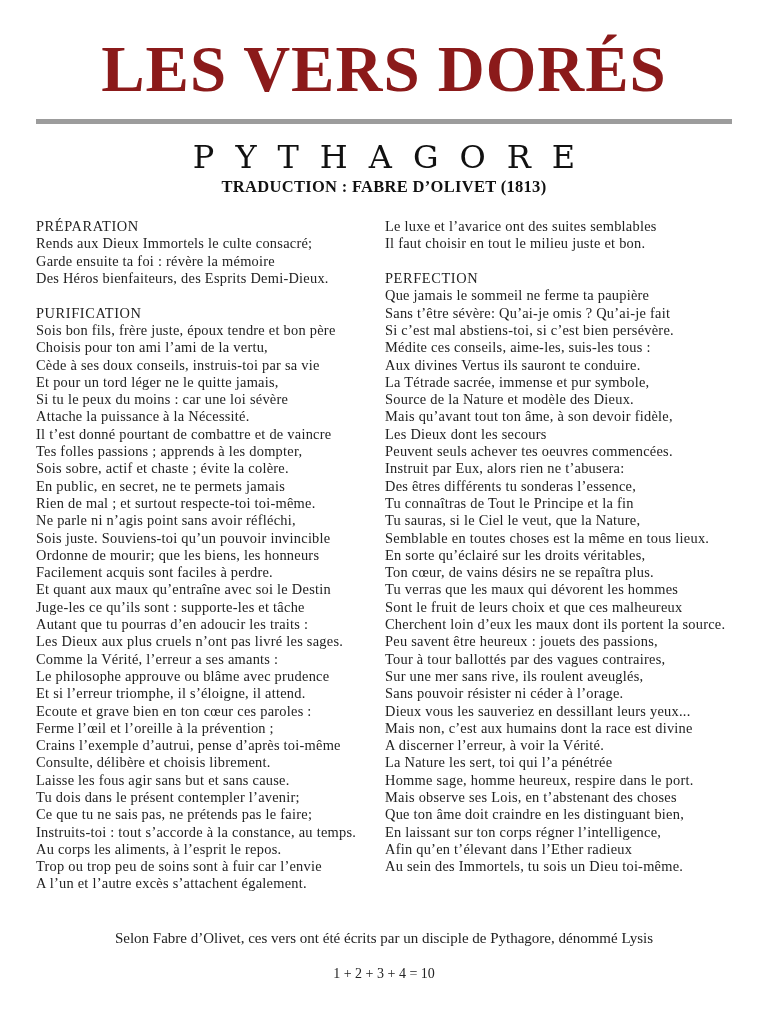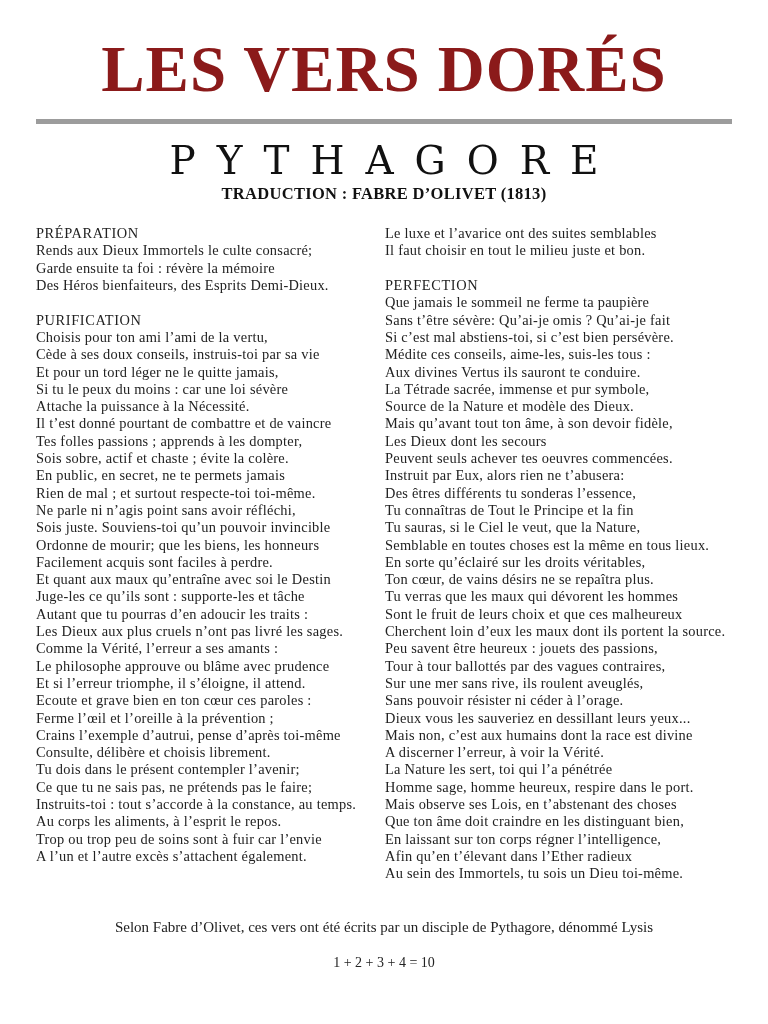--- a/index.html
+++ b/index.html
@@ -29,21 +29,21 @@
   }
   .rule {
     height: 5px;
     background: #9c9c9c;
     margin: 15px 0 14px 0;
   }
   .doc-author {
     text-align: center;
     font-family: "DejaVu Serif", "Liberation Serif", serif;
     font-weight: normal;
-    font-size: 39px;
+    font-size: 32px;
     letter-spacing: 21px;
     text-indent: 21px; 
     color: #111111;
     margin-top: 4px;
   }
   .doc-translation {
     text-align: center;
     font-weight: bold;
     font-size: 16.5px;
     letter-spacing: 0.3px;
@@ -105,20 +105,21 @@
         <div class="row line">Rends aux Dieux Immortels le culte consacré;</div>
 
         <div class="row line">Garde ensuite ta foi : révère la mémoire</div>
 
         <div class="row line">Des Héros bienfaiteurs, des Esprits Demi-Dieux.</div>
 
         <div class="row blank"></div>
 
         <div class="row heading">PURIFICATION</div>
 
+        <div class="row line">Sois bon fils, frère juste, époux tendre et bon père</div>
 
         <div class="row line">Choisis pour ton ami l’ami de la vertu,</div>
 
         <div class="row line">Cède à ses doux conseils, instruis-toi par sa vie</div>
 
         <div class="row line">Et pour un tord léger ne le quitte jamais,</div>
 
         <div class="row line">Si tu le peux du moins : car une loi sévère</div>
 
         <div class="row line">Attache la puissance à la Nécessité.</div>
@@ -156,20 +157,21 @@
         <div class="row line">Et si l’erreur triomphe, il s’éloigne, il attend.</div>
 
         <div class="row line">Ecoute et grave bien en ton cœur ces paroles :</div>
 
         <div class="row line">Ferme l’œil et l’oreille à la prévention ;</div>
 
         <div class="row line">Crains l’exemple d’autrui, pense d’après toi-même</div>
 
         <div class="row line">Consulte, délibère et choisis librement.</div>
 
+        <div class="row line">Laisse les fous agir sans but et sans cause.</div>
 
         <div class="row line">Tu dois dans le présent contempler l’avenir;</div>
 
         <div class="row line">Ce que tu ne sais pas, ne prétends pas le faire;</div>
 
         <div class="row line">Instruits-toi : tout s’accorde à la constance, au temps.</div>
 
         <div class="row line">Au corps les aliments, à l’esprit le repos.</div>
 
         <div class="row line">Trop ou trop peu de soins sont à fuir car l’envie</div>

